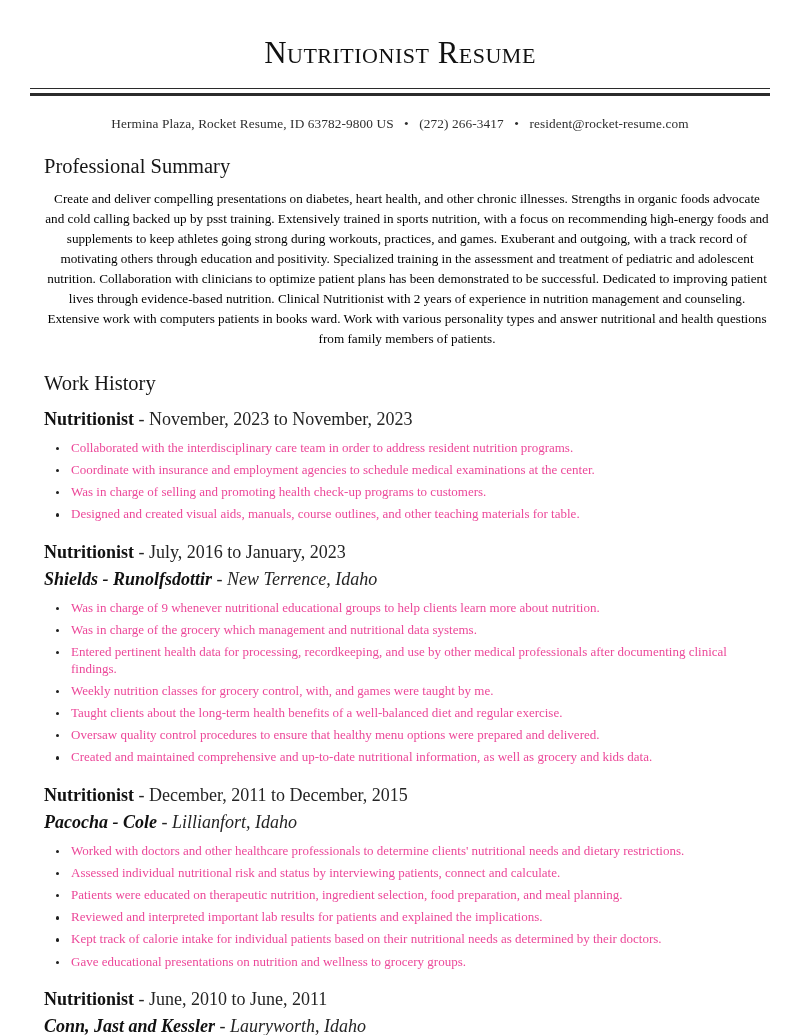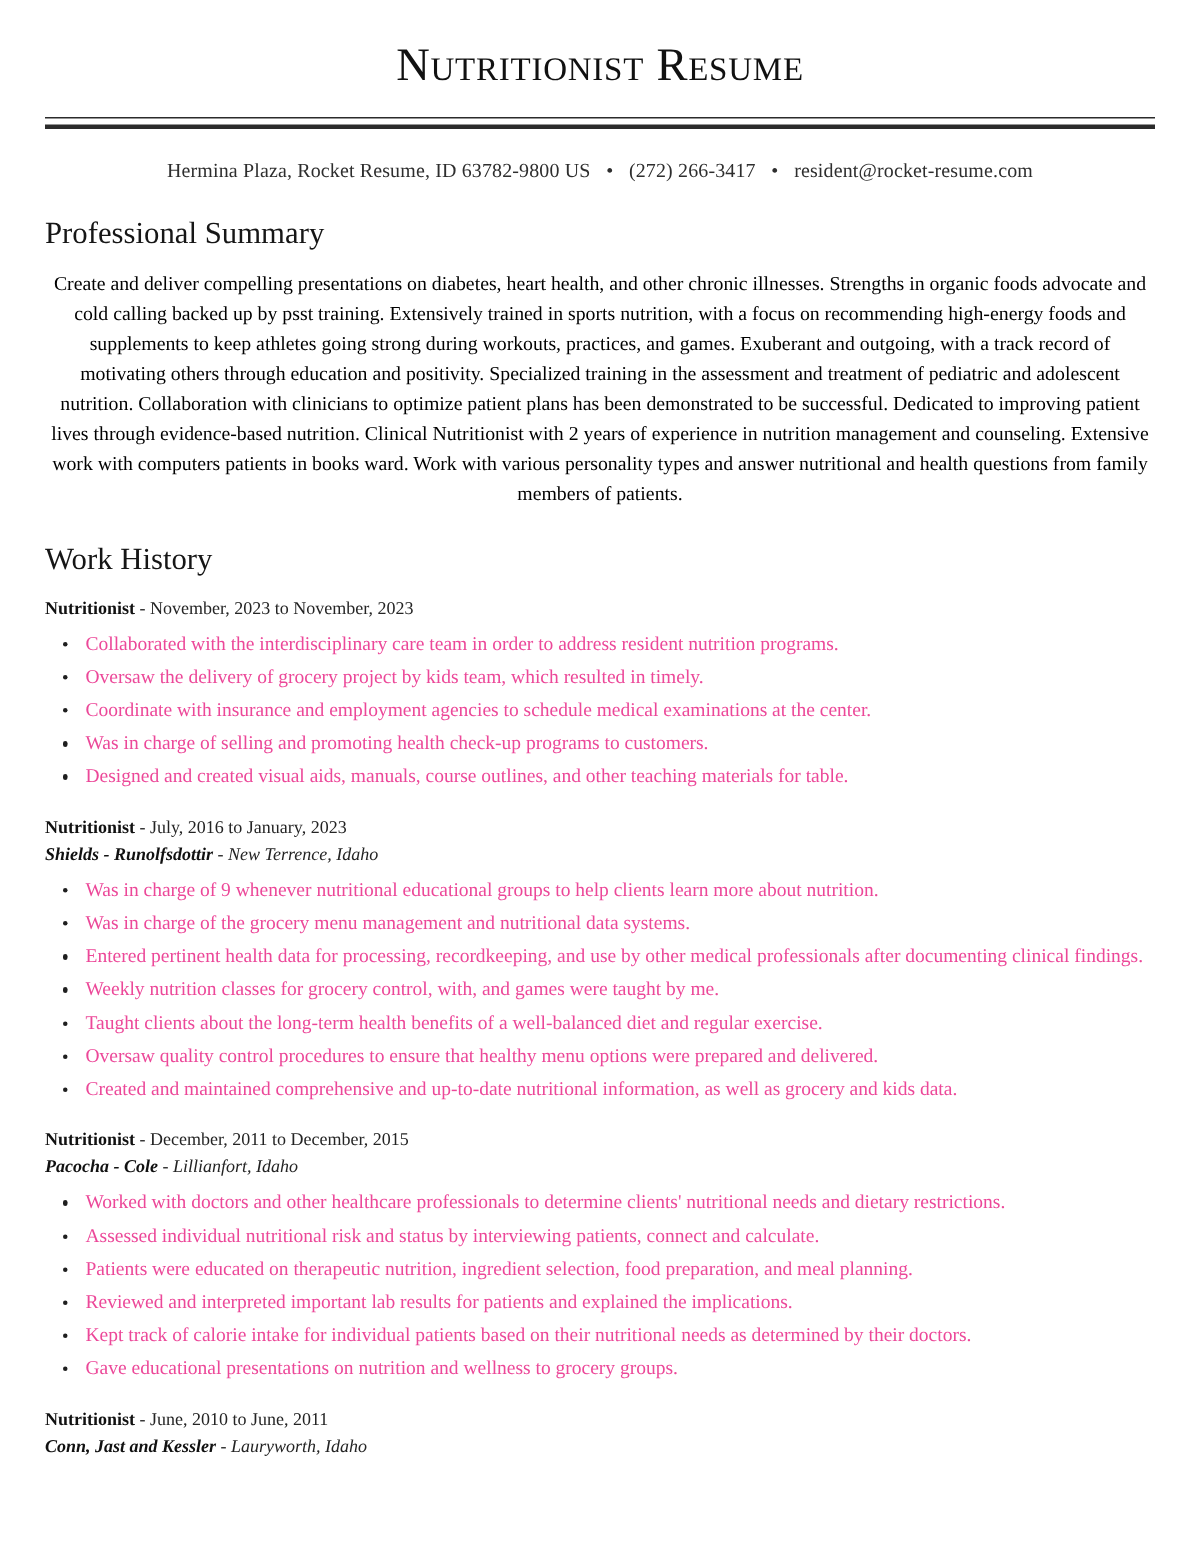--- a/index.html
+++ b/index.html
@@ -25,21 +25,21 @@
 
   
   .doc-title {
     text-align: center;
     font-size: 31px;
     font-variant: small-caps;
     letter-spacing: 0.5px;
     font-weight: normal;
     color: #111111;
     margin: 0;
-    padding-top: 24px;
+    padding-top: 34px;
     line-height: 1.2;
   }
   .rule-double {
     margin-top: 17px;
     border-top: 1px solid #2b2b2b;
     height: 4px;
     box-sizing: content-box;
     border-bottom: 3px solid #2b2b2b;
   }
   .contact-line {
@@ -51,20 +51,21 @@
   }
   .contact-sep {
     display: inline-block;
     padding: 0 7px;
     color: #2e2e2e;
   }
 
   
   .section {
     margin-top: 22px;
+    margin-left: 14px;
   }
   .section-heading {
     font-size: 20.5px;
     font-weight: normal;
     color: #161616;
     margin: 0 0 9px 0;
     line-height: 1.25;
   }
   .summary-text {
     font-size: 13.2px;
@@ -75,21 +76,21 @@
   }
 
   
   .job {
     margin-top: 16px;
   }
   .job:first-of-type {
     margin-top: 4px;
   }
   .job-line {
-    font-size: 12px;
+    font-size: 18px;
     line-height: 1.5;
     color: #1f1f1f;
   }
   .job-title {
     font-weight: bold;
     color: #111111;
   }
   .job-dates {
     color: #242424;
   }
@@ -151,32 +152,31 @@
     <p class="summary-text">Create and deliver compelling presentations on diabetes, heart health, and other chronic illnesses. Strengths in organic foods advocate and cold calling backed up by psst training. Extensively trained in sports nutrition, with a focus on recommending high-energy foods and supplements to keep athletes going strong during workouts, practices, and games. Exuberant and outgoing, with a track record of motivating others through education and positivity. Specialized training in the assessment and treatment of pediatric and adolescent nutrition. Collaboration with clinicians to optimize patient plans has been demonstrated to be successful. Dedicated to improving patient lives through evidence-based nutrition. Clinical Nutritionist with 2 years of experience in nutrition management and counseling. Extensive work with computers patients in books ward. Work with various personality types and answer nutritional and health questions from family members of patients.</p>
   </div>
 
   <div class="section">
     <h2 class="section-heading">Work History</h2>
     <div id="work-history-list">
         <div class="job">
           <div class="job-line"><span class="job-title">Nutritionist</span><span class="dash"> - </span><span class="job-dates">November, 2023 to November, 2023</span></div>
           <ul class="bullets">
             <li>Collaborated with the interdisciplinary care team in order to address resident nutrition programs.</li>
-            <li>Oversaw the delivery of grocery project by kids team, which resulted in timely.</li>
             <li>Coordinate with insurance and employment agencies to schedule medical examinations at the center.</li>
             <li>Was in charge of selling and promoting health check-up programs to customers.</li>
             <li>Designed and created visual aids, manuals, course outlines, and other teaching materials for table.</li>
           </ul>
         </div>
         <div class="job">
           <div class="job-line"><span class="job-title">Nutritionist</span><span class="dash"> - </span><span class="job-dates">July, 2016 to January, 2023</span></div>
           <div class="job-line"><span class="job-company">Shields - Runolfsdottir</span><span class="dash"> - </span><span class="job-location">New Terrence, Idaho</span></div>
           <ul class="bullets">
             <li>Was in charge of 9 whenever nutritional educational groups to help clients learn more about nutrition.</li>
-            <li>Was in charge of the grocery menu management and nutritional data systems.</li>
+            <li>Was in charge of the grocery which management and nutritional data systems.</li>
             <li>Entered pertinent health data for processing, recordkeeping, and use by other medical professionals after documenting clinical findings.</li>
             <li>Weekly nutrition classes for grocery control, with, and games were taught by me.</li>
             <li>Taught clients about the long-term health benefits of a well-balanced diet and regular exercise.</li>
             <li>Oversaw quality control procedures to ensure that healthy menu options were prepared and delivered.</li>
             <li>Created and maintained comprehensive and up-to-date nutritional information, as well as grocery and kids data.</li>
           </ul>
         </div>
         <div class="job">
           <div class="job-line"><span class="job-title">Nutritionist</span><span class="dash"> - </span><span class="job-dates">December, 2011 to December, 2015</span></div>
           <div class="job-line"><span class="job-company">Pacocha - Cole</span><span class="dash"> - </span><span class="job-location">Lillianfort, Idaho</span></div>

